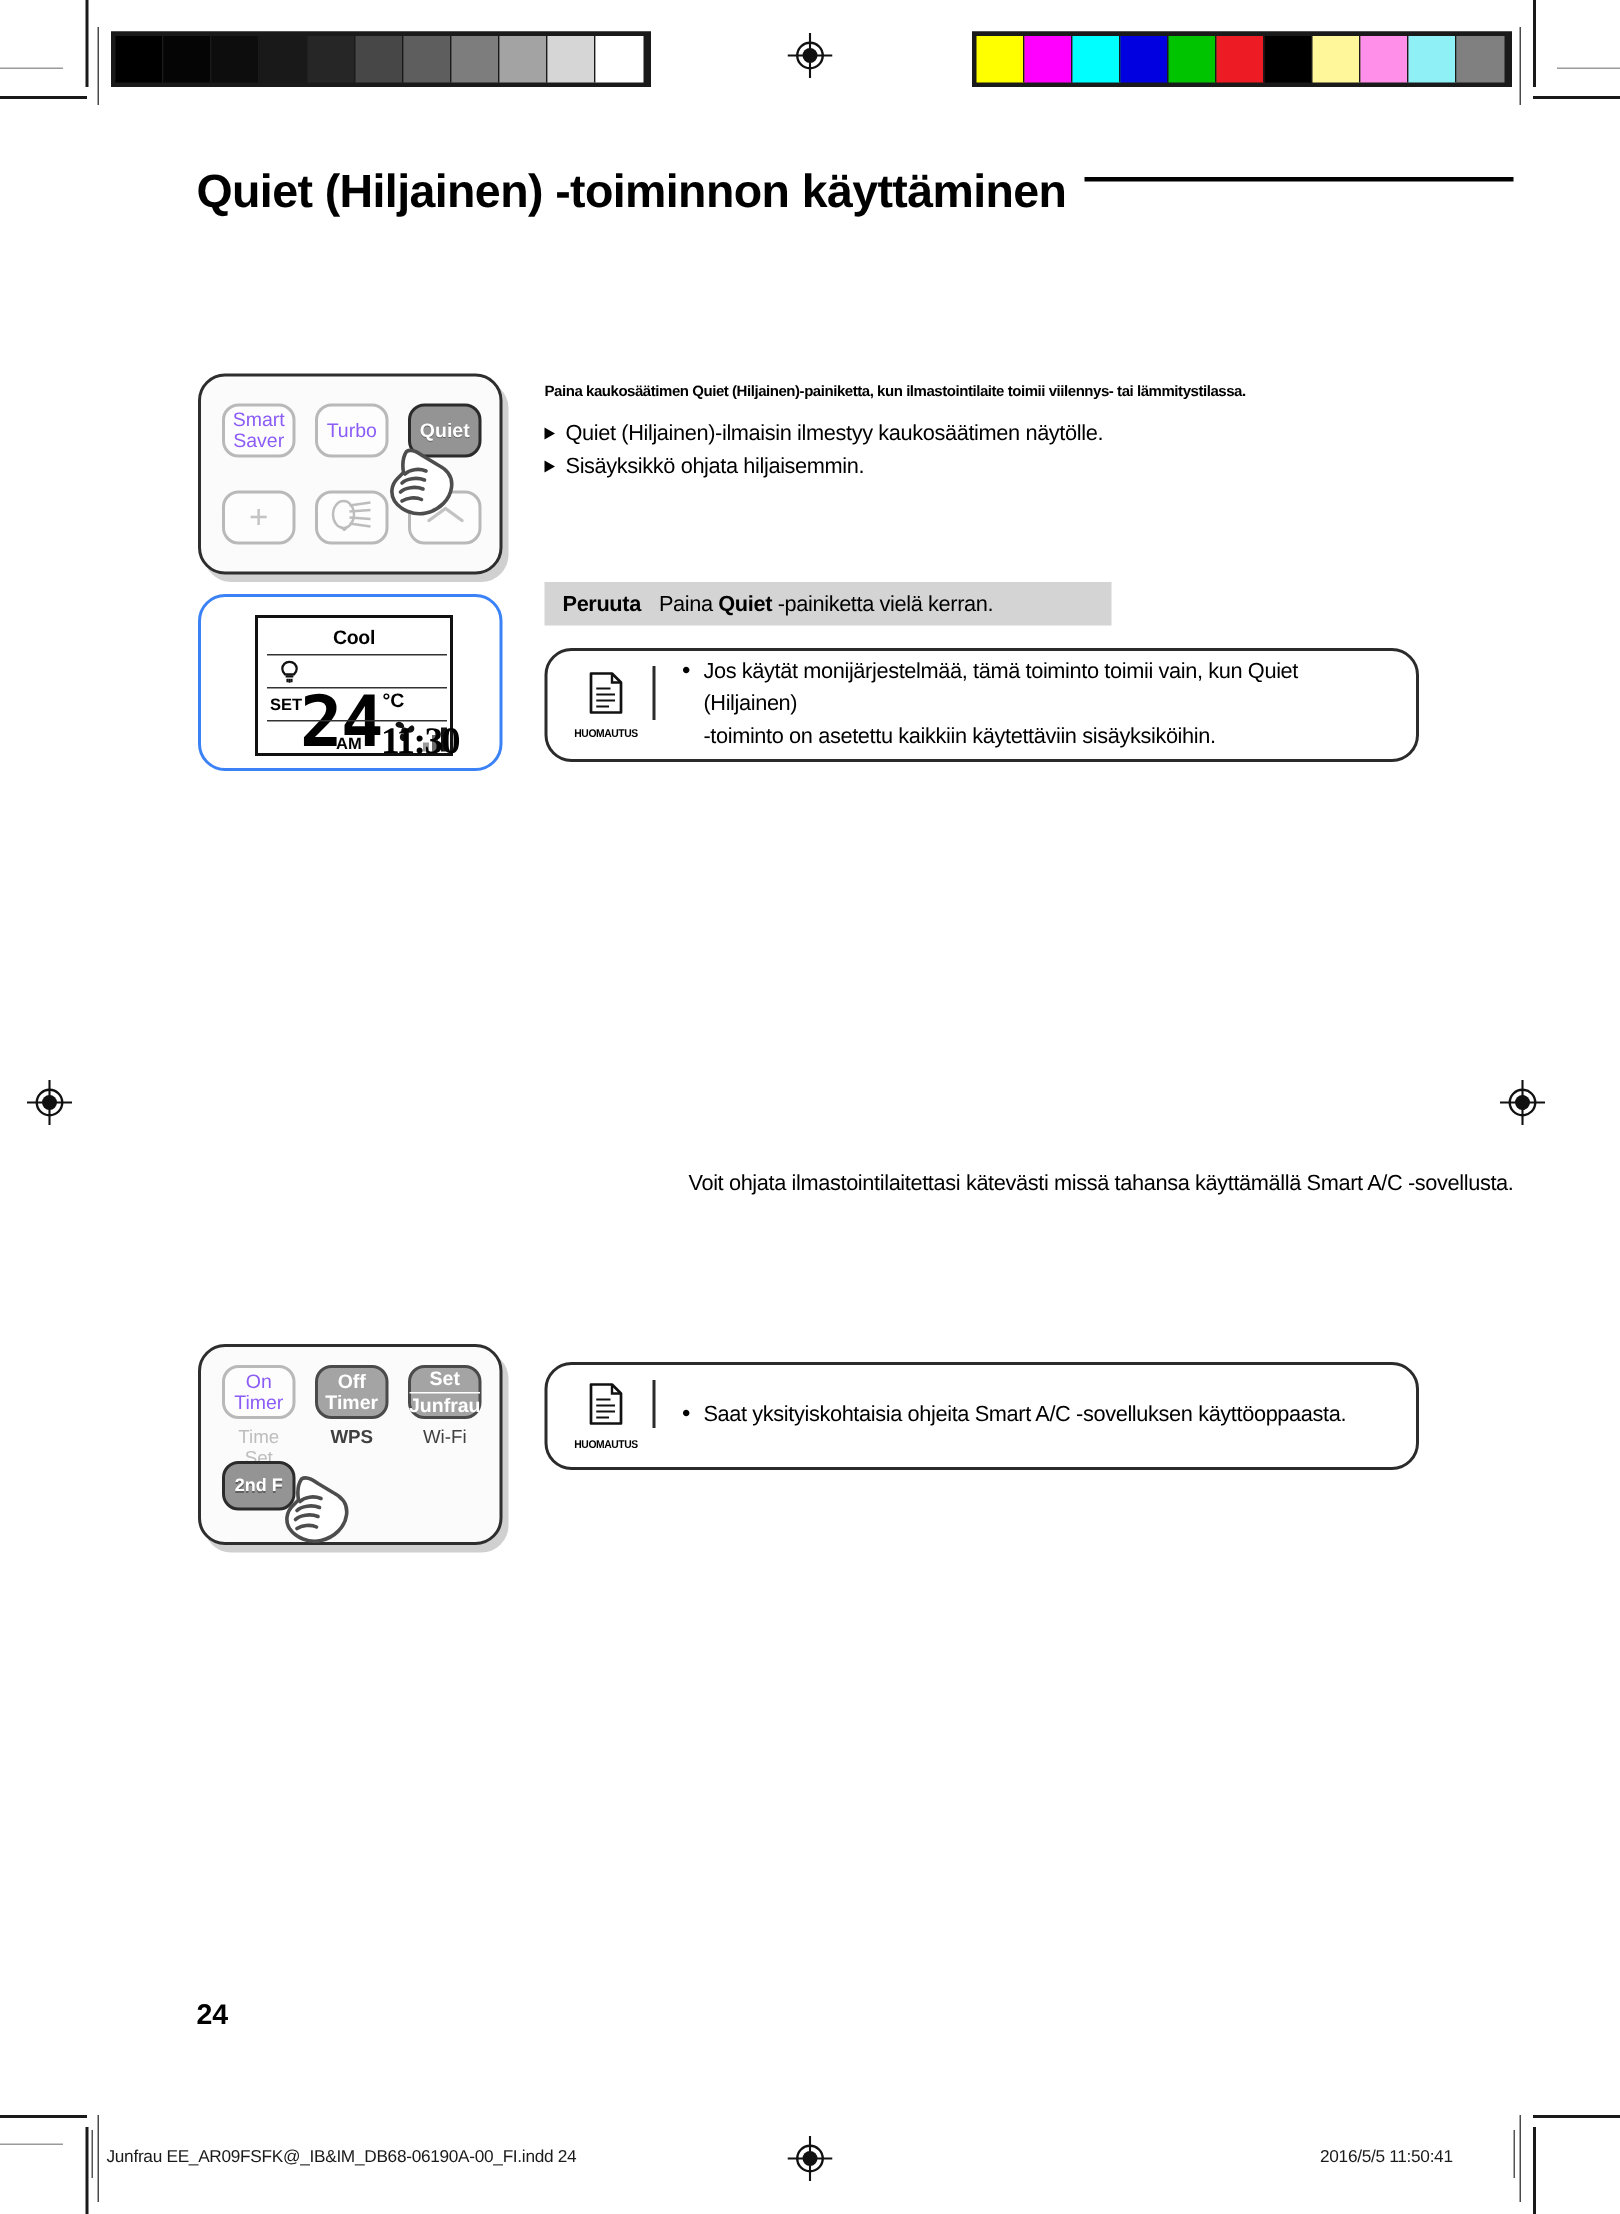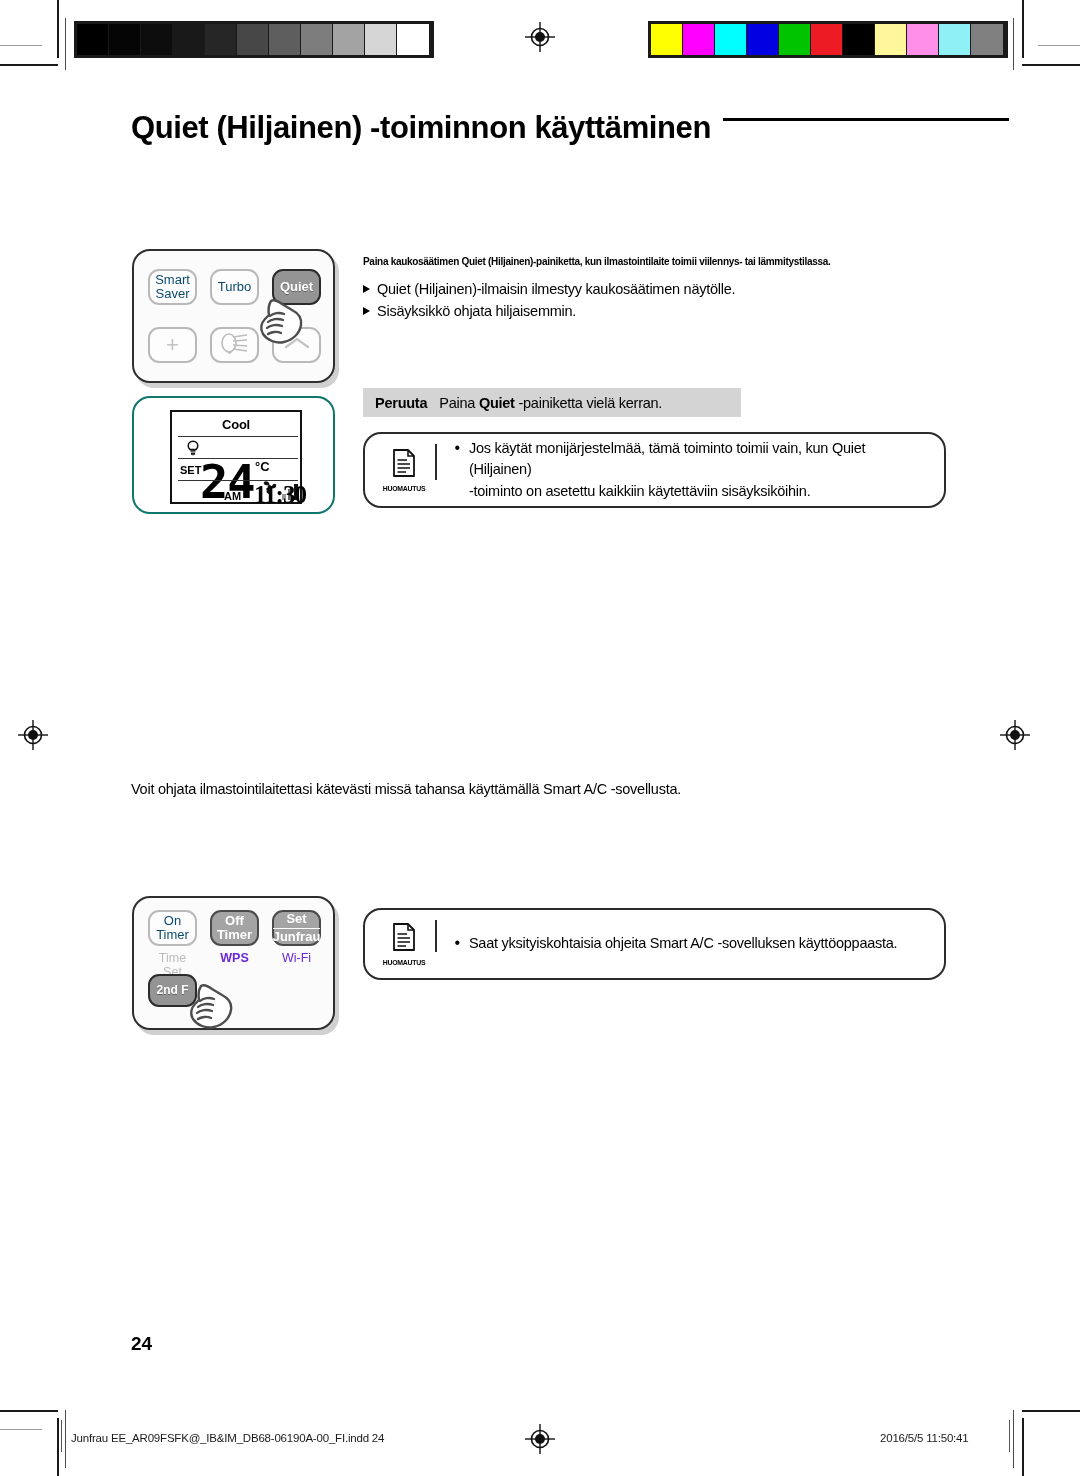--- a/index.html
+++ b/index.html
@@ -50,21 +50,21 @@
     width: 1.4px;
   }
 
   
   .page {
     position: absolute;
     left: 0; top: 0;
     width: 1080px; height: 1476px;
   }
 
-  .section { position: absolute; }
+  .section { position: absolute; text-align: right; }
 
   .sec-head {
     position: relative;
     display: flex;
     align-items: center;
   }
   .sec-head h1 {
     margin: 0;
     font-size: 31px;
     font-weight: bold;
@@ -98,21 +98,21 @@
   .btn-row {
     position: absolute;
     display: flex;
     gap: 13px;
   }
   .rbtn {
     box-sizing: border-box;
     border: 2px solid #b9b9b9;
     border-radius: 11px;
     background: #fdfdfd;
-    color: #0c4a6e;
+    color: #8b5cf6;
     display: flex;
     flex-direction: column;
     align-items: center;
     justify-content: center;
     font-size: 13px;
     line-height: 1.08;
     text-align: center;
     font-weight: normal;
   }
   .rbtn.dark {
@@ -130,36 +130,36 @@
   }
   .rbtn .sub-rule {
     border-top: 1.4px solid #fff;
     padding-top: 1px;
     margin-top: 1px;
   }
   .btn-caption {
     position: absolute;
     font-size: 12.5px;
     text-align: center;
-    color: #6d28d9;
+    color: #404040;
   }
   .btn-caption.dim { color: #bdbdbd; }
 
   
   .hand {
     position: absolute;
     width: 74px; height: 74px;
     pointer-events: none;
   }
 
   
   .lcd-panel {
     position: absolute;
     box-sizing: border-box;
-    border: 2px solid #0f766e;
+    border: 2px solid #3b82f6;
     border-radius: 18px;
     background: #fff;
   }
   .lcd-screen {
     position: absolute;
     box-sizing: border-box;
     border: 2px solid #111;
     background: #fff;
   }
   .lcd-row { position: absolute; box-sizing: border-box; }

